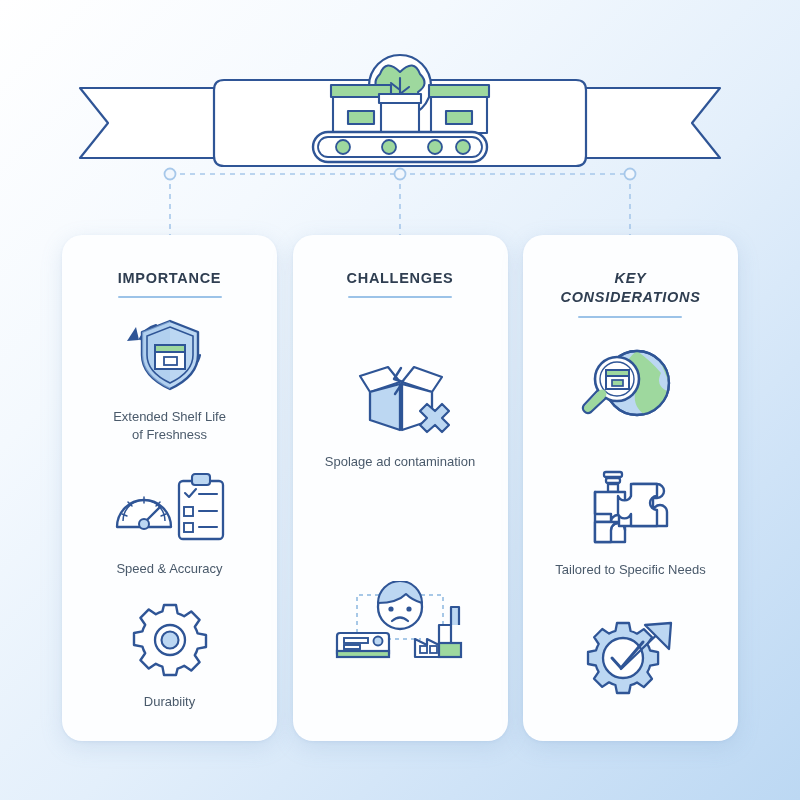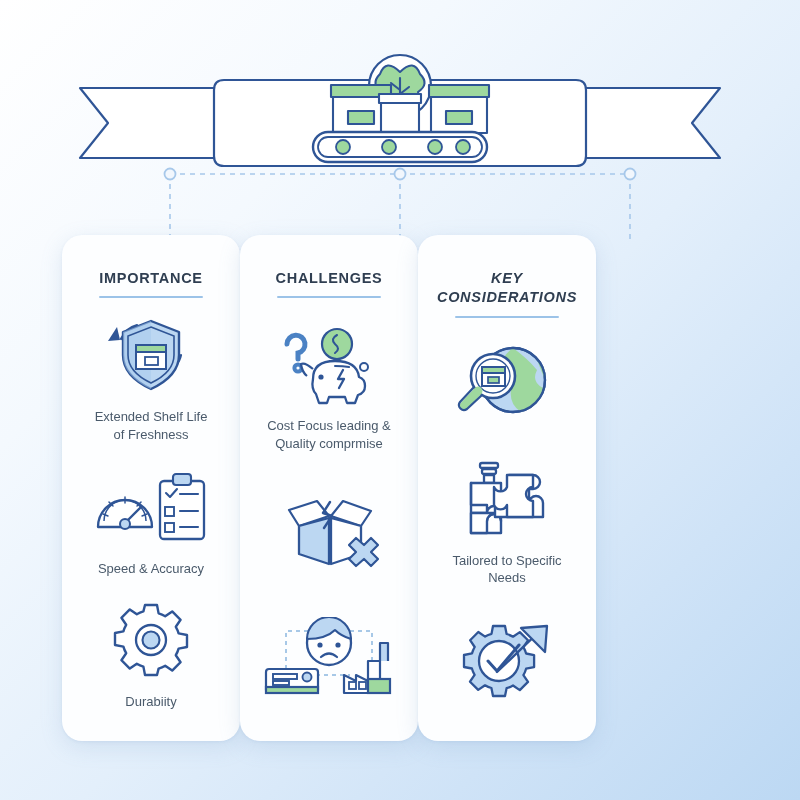--- a/index.html
+++ b/index.html
@@ -18,21 +18,21 @@
     width: 800px; height: 140px;
   }
 
   
   #connectors { position: absolute; left: 0; top: 150px; width: 800px; height: 100px; }
 
   
   #columns {
     position: absolute;
     left: 62px; top: 235px;
-    width: 534px; height: 506px;
+    width: 676px; height: 506px;
     display: flex;
     justify-content: space-between;
   }
   .card {
     width: 215px;
     height: 506px;
     background: #fdfeff;
     border-radius: 20px;
     box-shadow: 0 6px 22px rgba(110,150,195,0.18), 0 1px 3px rgba(110,150,195,0.12);
     padding: 34px 14px 20px 14px;
@@ -212,52 +212,35 @@
     </div>
   </div>
 
   <div class="card">
     <div>
       <div class="card-title">CHALLENGES</div>
       <div class="title-rule"></div>
     </div>
     <div class="items">
 
-      <div class="item">
-        <div class="ico">
-          <svg width="116" height="84" viewBox="0 0 116 84">
-            <path d="M16 22 a9 9 0 1 1 11 9 v6" fill="none" stroke="#4b82c4" stroke-width="5" stroke-linecap="round"></path>
-            <circle cx="27" cy="46" r="3.6" fill="none" stroke="#4b82c4" stroke-width="4"></circle>
-            <circle cx="66" cy="22" r="15" fill="#9ed89e" stroke="#2f5596" stroke-width="2.2"></circle>
-            <path d="M66 13 q-7 4 -2 9 q6 5 0 9" fill="none" stroke="#2f5596" stroke-width="2.1" stroke-linecap="round"></path>
-            <path d="M42 57 q0 -18 22 -18 q22 0 24 16 q6 2 6 9 q0 7 -7 9 l-3 8 h-8 l-2 -6 h-16 l-2 6 h-8 l-3 -9 q-5 -5 -3 -15 Z" fill="#ffffff" stroke="#2f5596" stroke-width="2.3" stroke-linejoin="round"></path>
-            <path d="M42 47 q-8 -7 -12 -5 q1 8 6 12" fill="#ffffff" stroke="#2f5596" stroke-width="2.2" stroke-linejoin="round"></path>
-            <circle cx="50" cy="55" r="2.6" fill="#2f5596"></circle>
-            <path d="M64 44 q8 0 14 1" fill="none" stroke="#2f5596" stroke-width="2" stroke-linecap="round"></path>
-            <path d="M72 48 l-5 9 h6 l-5 9" fill="none" stroke="#2f5596" stroke-width="2.3" stroke-linecap="round" stroke-linejoin="round"></path>
-            <circle cx="93" cy="45" r="4" fill="none" stroke="#2f5596" stroke-width="2"></circle>
-          </svg>
-        </div>
-        <div class="cap" style="white-space:pre-line">Cost Focus leading &amp;
-Quality comprmise</div>
-      </div>
 
       <div class="item">
         <div class="ico">
           <svg width="104" height="80" viewBox="0 0 104 80">
             <path d="M22 32 L12 16 L40 7 L52 22 Z" fill="#ffffff" stroke="#2f5596" stroke-width="2.2" stroke-linejoin="round"></path>
             <path d="M54 22 L66 7 L94 17 L84 32 Z" fill="#ffffff" stroke="#2f5596" stroke-width="2.2" stroke-linejoin="round"></path>
             <path d="M22 32 L52 24 L52 70 L22 60 Z" fill="#bcd7f2" stroke="#2f5596" stroke-width="2.3" stroke-linejoin="round"></path>
             <path d="M84 32 L54 24 L54 70 L84 60 Z" fill="#ffffff" stroke="#2f5596" stroke-width="2.3" stroke-linejoin="round"></path>
             <path d="M53 8 l-7 11 l9 3 l-8 12" fill="none" stroke="#2f5596" stroke-width="2.4" stroke-linecap="round" stroke-linejoin="round"></path>
             <g transform="translate(72,44)">
               <path d="M0 7 L7 0 L15 7 L22 0 L29 7 L22 14 L29 21 L22 28 L15 21 L7 28 L0 21 L7 14 Z" fill="#bcd7f2" stroke="#2f5596" stroke-width="2.2" stroke-linejoin="round"></path>
             </g>
           </svg>
         </div>
+        <div class="cap" style="white-space:pre-line">Spolage ad contamination</div>
       </div>
 
       <div class="item">
         <div class="ico">
           <svg width="142" height="84" viewBox="0 0 142 84">
             <g stroke="#8ab6e0" stroke-width="1.5" fill="none" stroke-dasharray="4 4">
               <path d="M28 52 L28 14 L54 14"></path>
               <path d="M114 52 L114 14 L88 14"></path>
               <path d="M50 58 L92 58"></path>
             </g>

